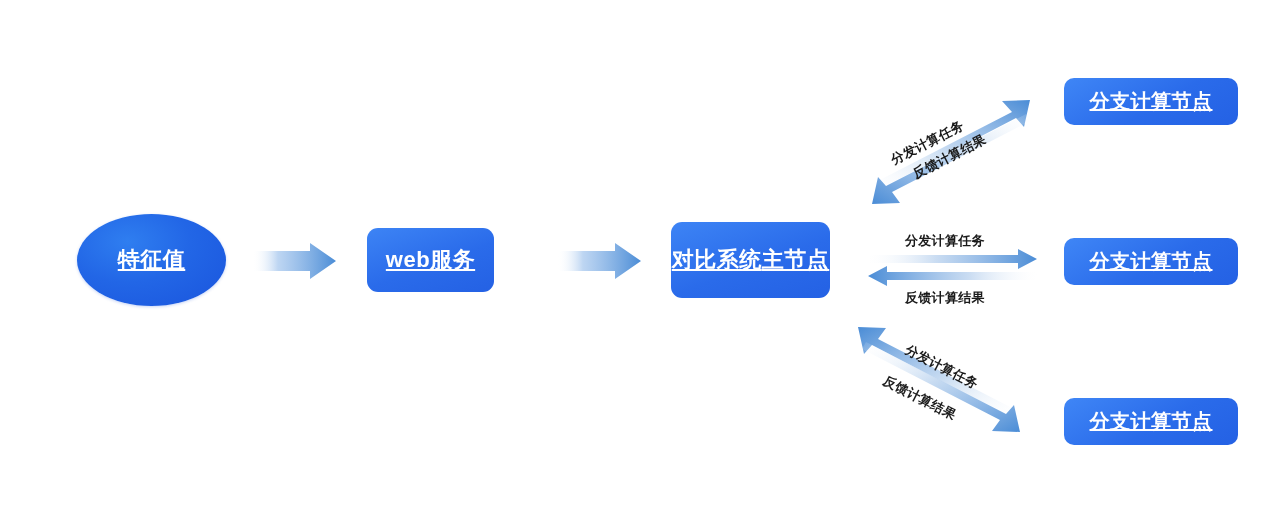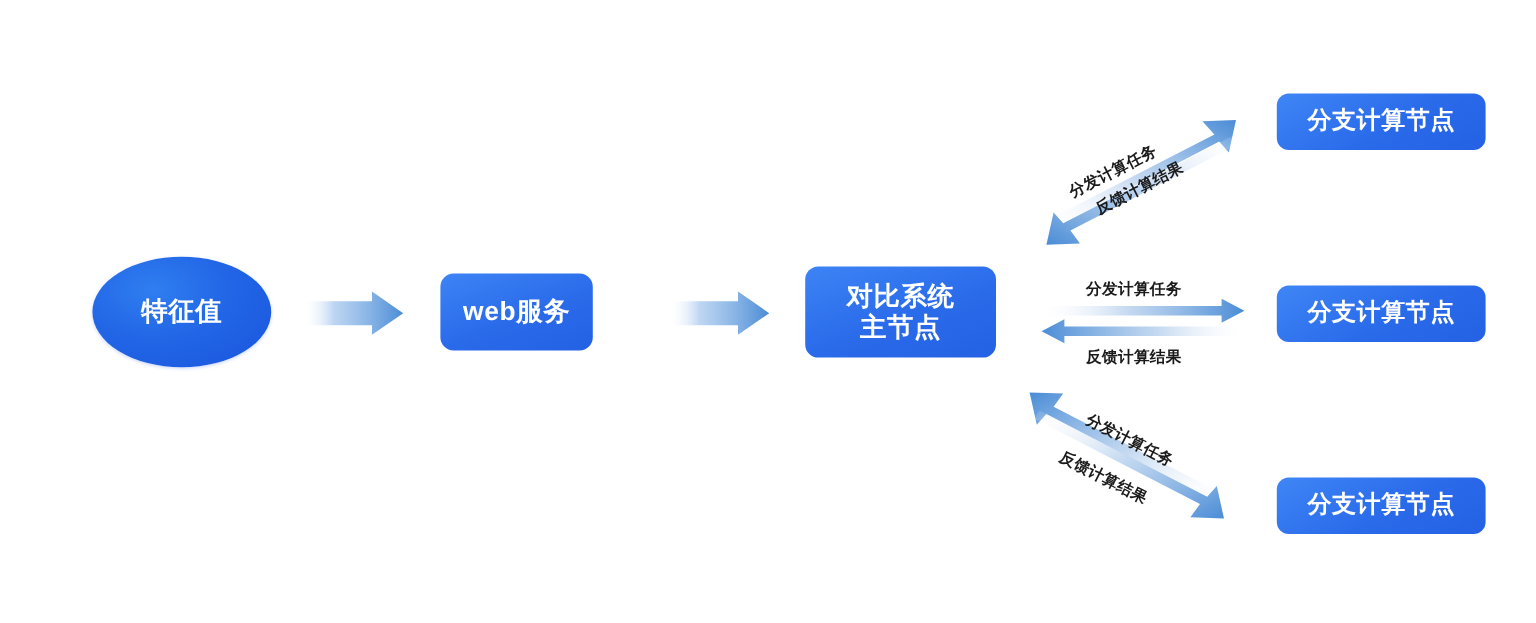--- a/index.html
+++ b/index.html
@@ -26,20 +26,21 @@
     display: flex;
     align-items: center;
     justify-content: center;
     color: #ffffff;
     font-weight: bold;
     text-align: left;
     line-height: 1.18;
     letter-spacing: 0.5px;
     box-sizing: border-box;
     user-select: none;
+    text-decoration: underline;
   }
   
   #node-feature {
     left: 77px;
     top: 214px;
     width: 149px;
     height: 92px;
     border-radius: 50%;
     background: radial-gradient(ellipse at 34% 30%, #2f7ef0 0%, #2266e6 45%, #1a55dd 100%);
     font-size: 22px;
@@ -56,21 +57,20 @@
     font-size: 22px;
   }
   #node-master {
     left: 671px;
     top: 222px;
     width: 159px;
     height: 76px;
     border-radius: 11px;
     background: linear-gradient(160deg, #3d84f5 0%, #2a6bea 55%, #2461e4 100%);
     font-size: 22px;
-    flex-direction: column;
   }
   .branch-node {
     width: 174px;
     height: 47px;
     left: 1064px;
     border-radius: 10px;
     background: linear-gradient(150deg, #3f86f6 0%, #2a6bea 55%, #2461e4 100%);
     font-size: 20px;
   }
   #node-branch-1 { top: 78px; }

